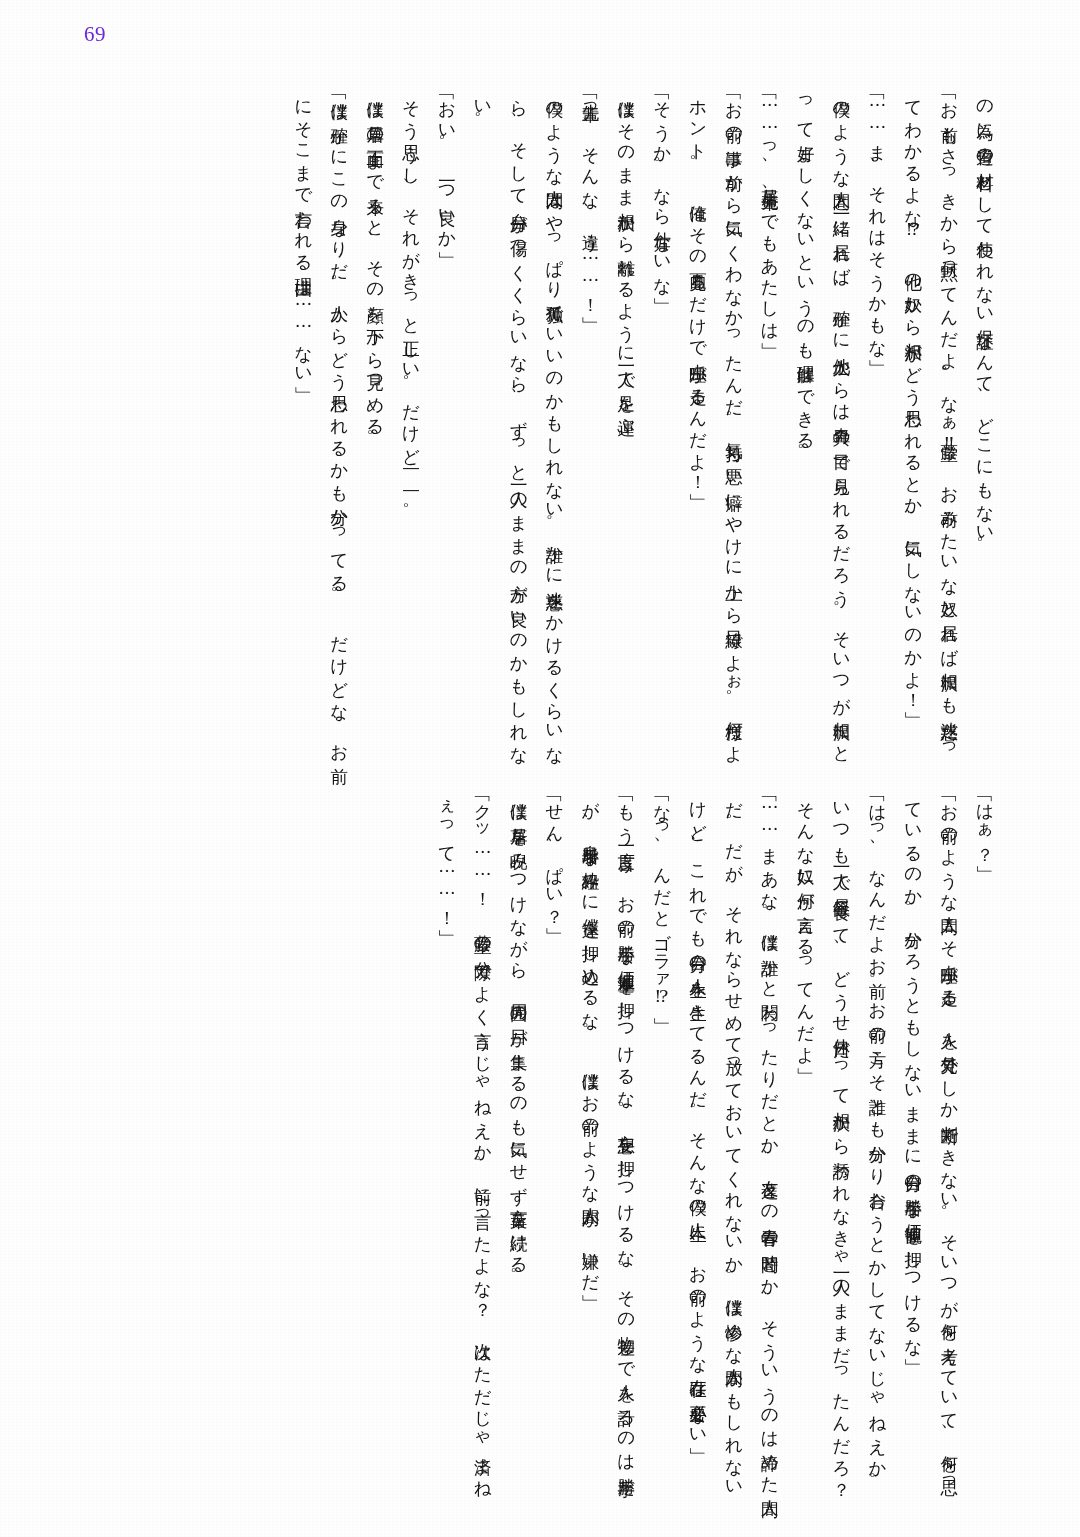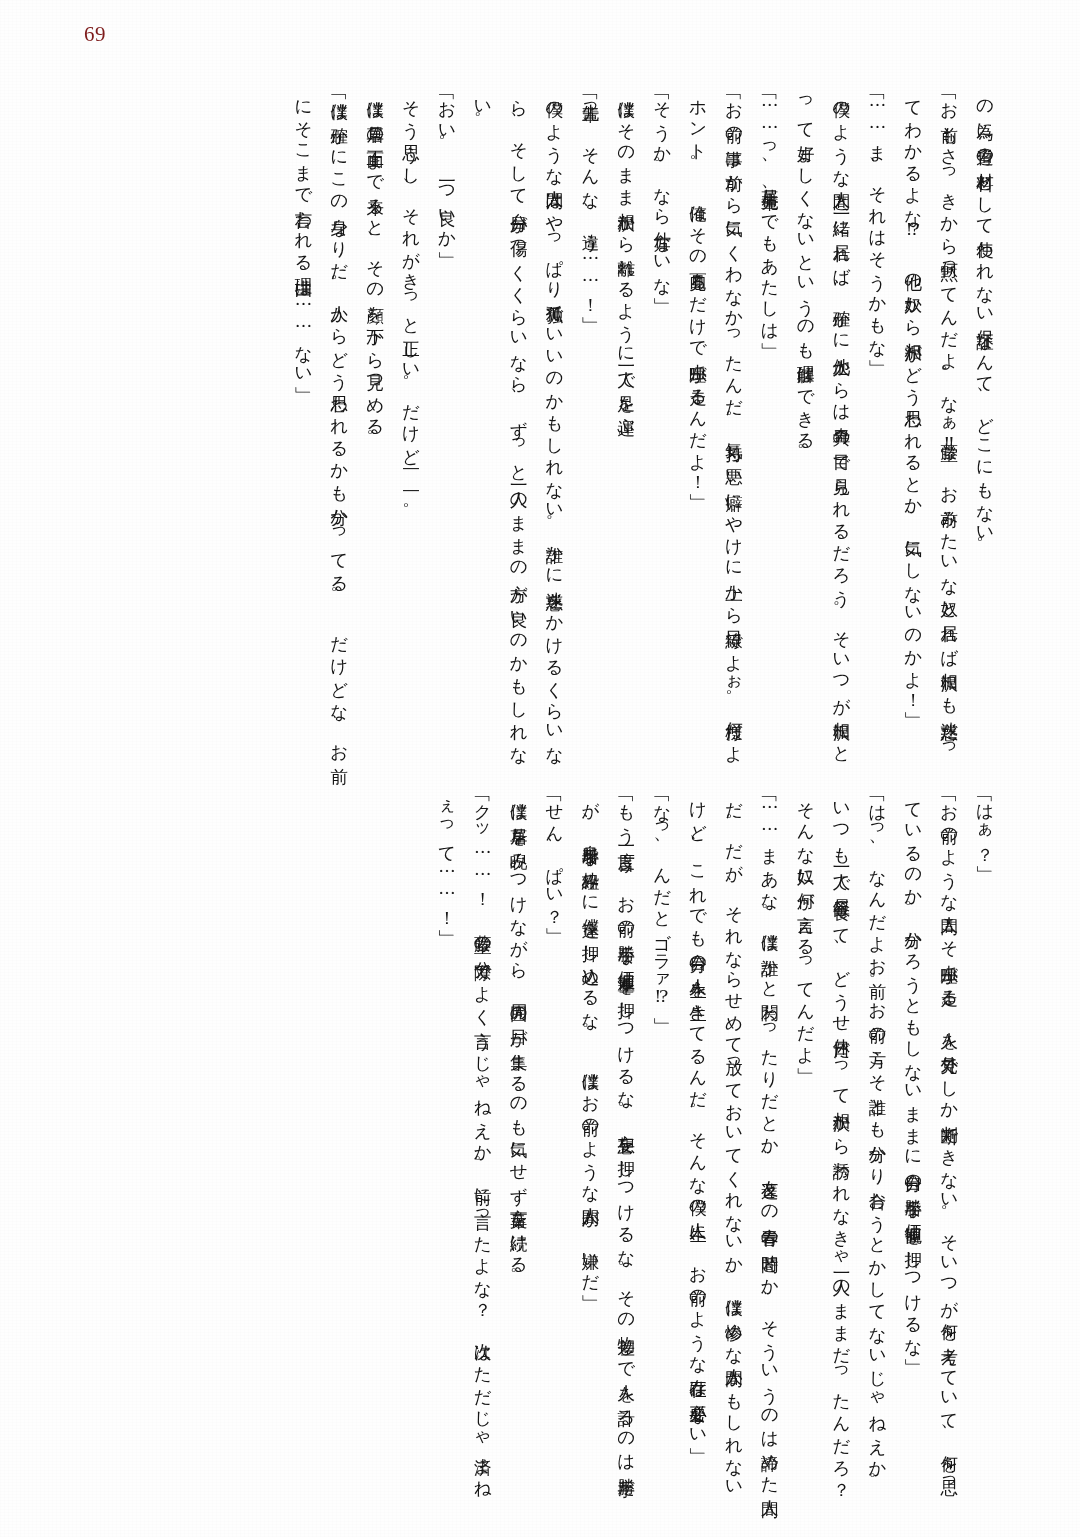--- a/index.html
+++ b/index.html
@@ -20,21 +20,21 @@
     height: 1537px;
     position: relative;
     background: #fefefe;
   }
   #page-number {
     position: absolute;
     top: 22px;
     left: 84px;
     font-size: 21px;
     font-family: "Liberation Serif", "DejaVu Serif", serif;
-    color: #7f1d1d;
+    color: #6d28d9;
     letter-spacing: 0.5px;
   }
   
   .vtext-block {
     position: absolute;
     writing-mode: vertical-rl;
     text-orientation: upright;
     font-family: "DejaVu Serif", "Liberation Serif", serif;
     font-size: 17.5px;
     line-height: 2.05;

